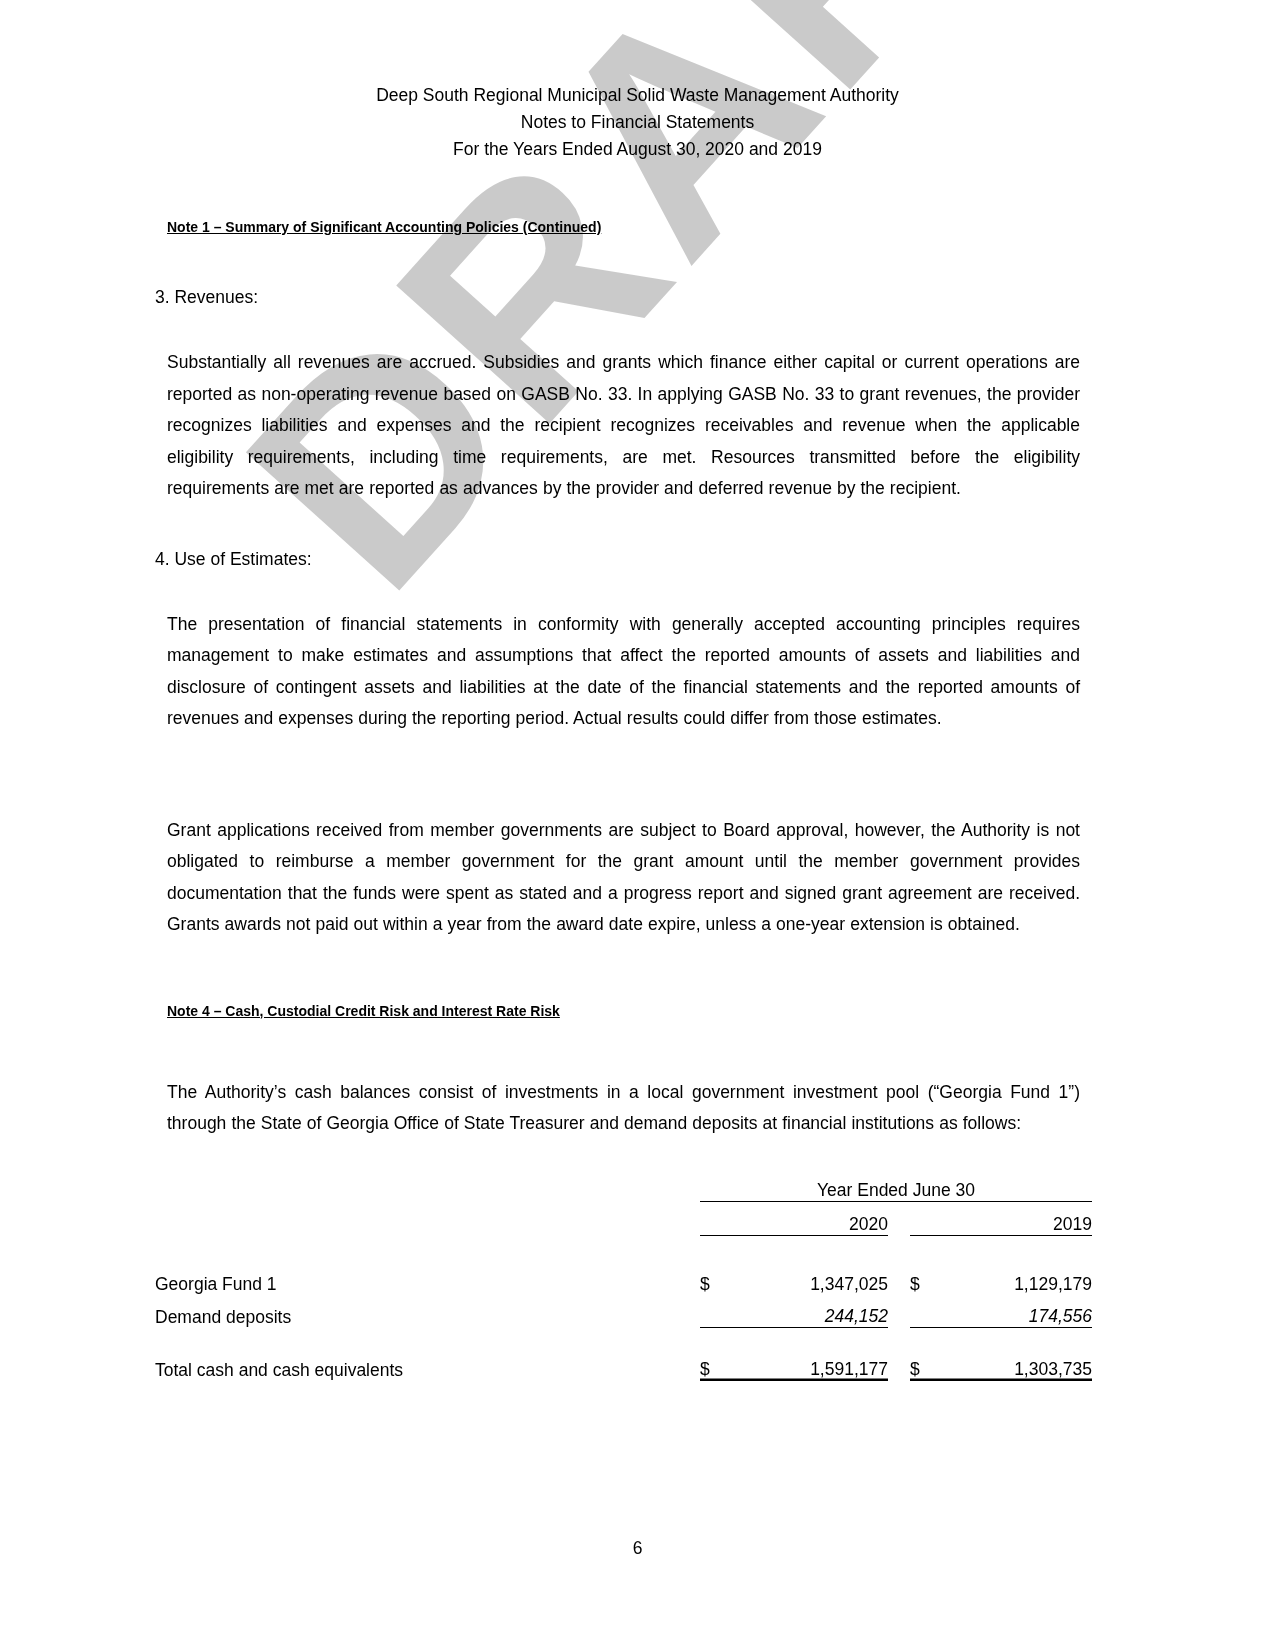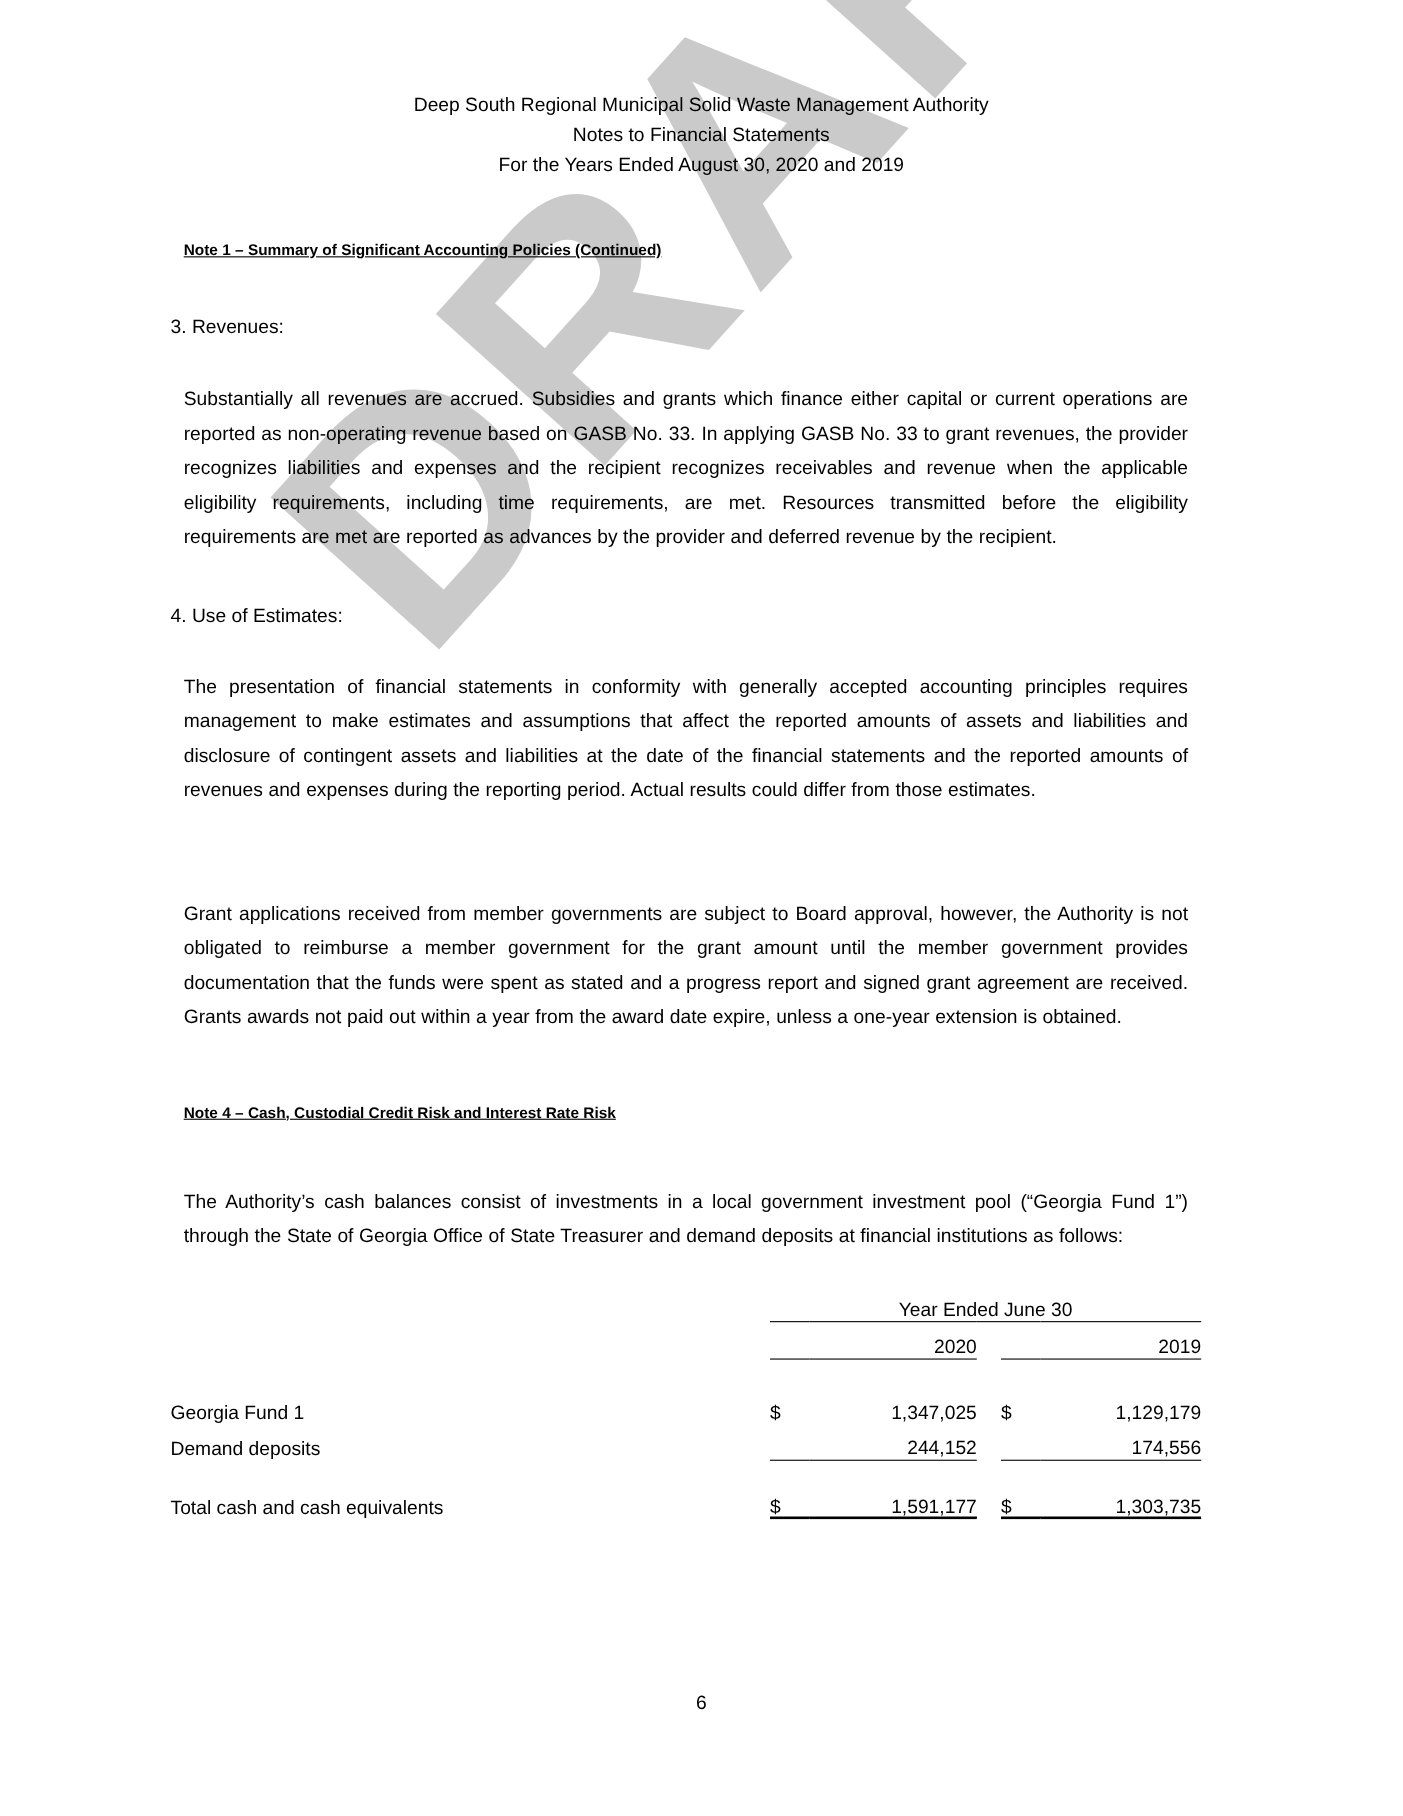--- a/index.html
+++ b/index.html
@@ -127,20 +127,21 @@
   .row-h {
     height: 34px;
   }
   .row-data {
     height: 33px;
   }
   .row-blank-sm { height: 26px; }
   .row-blank-md { height: 20px; }
   .bdr-bot-single {
     border-bottom: 1.8px solid #000;
+    font-style: italic;
   }
   .bdr-bot-double {
     border-bottom: 1.8px double #000;
     box-shadow: inset 0 -6px 0 -4.6px #000;
   }
   .indent-tot { padding-left: 20px; }
   .page-number {
     position: absolute;
     left: 0;
     right: 0;

